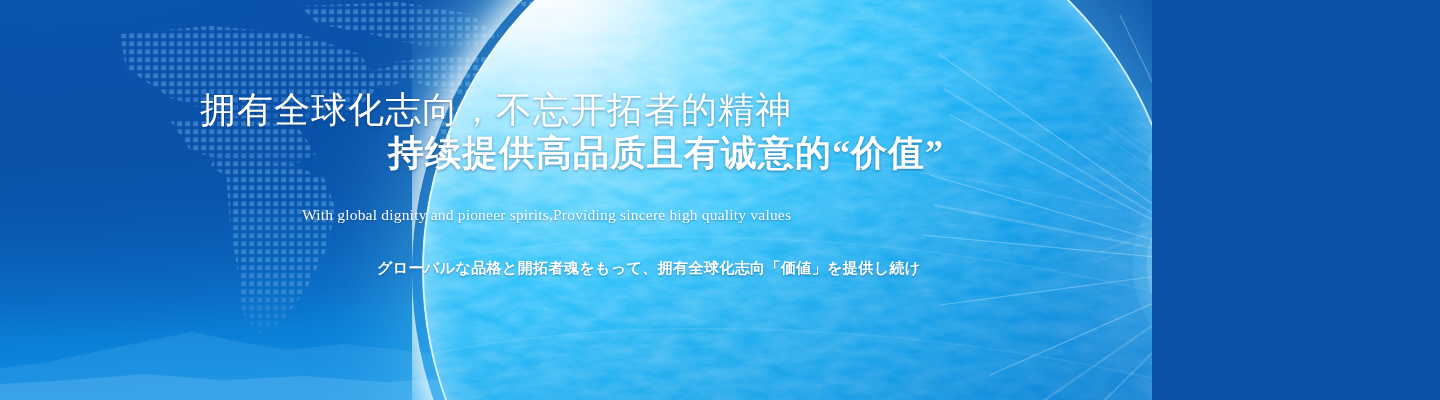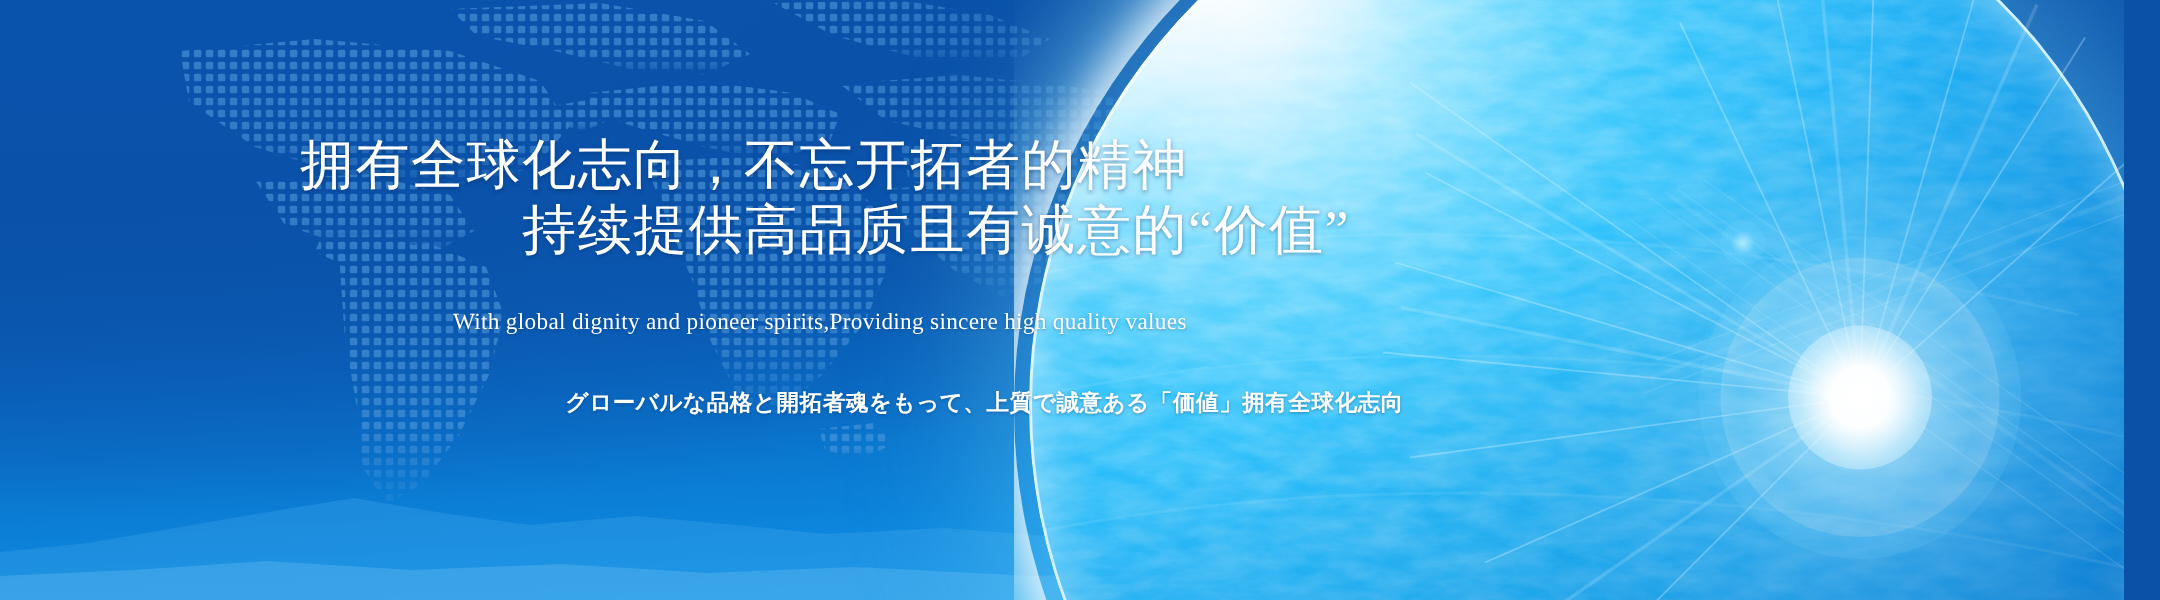--- a/index.html
+++ b/index.html
@@ -1,20 +1,20 @@
 <!DOCTYPE html>
 <html><head>
 <meta charset="utf-8">
 <style>
   html,body{margin:0;padding:0;background:#0b51a8;}
   *{box-sizing:border-box;}
 
   #banner{
     position:relative;
-    width:1416px; height:400px;
+    width:1152px; height:400px;
     overflow:hidden;
     font-family:"Liberation Sans", sans-serif;
     background:#8b5cf6;
   }
 
   
   .layer{position:absolute; inset:0; pointer-events:none;}
 
   #sky-base{
     background:
@@ -122,21 +122,21 @@
   .headline{
     font-family:"Liberation Serif", serif;
     color:#ffffff;
     font-size:36px;
     line-height:44px;
     letter-spacing:1px;
     white-space:nowrap;
     text-shadow:0 1px 3px rgba(4,44,96,.45);
   }
   #hl1{position:absolute; left:200px; top:88px;}
-  #hl2{position:absolute; left:348px; top:131px;}
+  #hl2{position:absolute; left:388px; top:131px;font-weight:bold;}
 
   #sub-en{
     position:absolute; left:302px; top:206px;
     font-family:Liberation Serif, serif;
     font-size:15.5px;
     letter-spacing:.2px;
     color:#ffffff;
     white-space:nowrap;
     text-shadow:0 1px 2px rgba(4,44,96,.40);
   }
@@ -301,16 +301,16 @@
     <div class="glow g2"></div>
     <div class="glow g1"></div>
   </div>
 
   <div id="flare-dot"></div>
 
   <div id="copy">
     <div class="headline" id="hl1">拥有全球化志向，不忘开拓者的精神</div>
     <div class="headline" id="hl2">持续提供高品质且有诚意的“价值”</div>
     <div id="sub-en">With global dignity and pioneer spirits,Providing sincere high quality values</div>
-    <div id="sub-ja">グローバルな品格と開拓者魂をもって、上質で誠意ある「価値」拥有全球化志向</div>
+    <div id="sub-ja">グローバルな品格と開拓者魂をもって、拥有全球化志向「価値」を提供し続け</div>
   </div>
 
 </div>
 
 </body></html>

